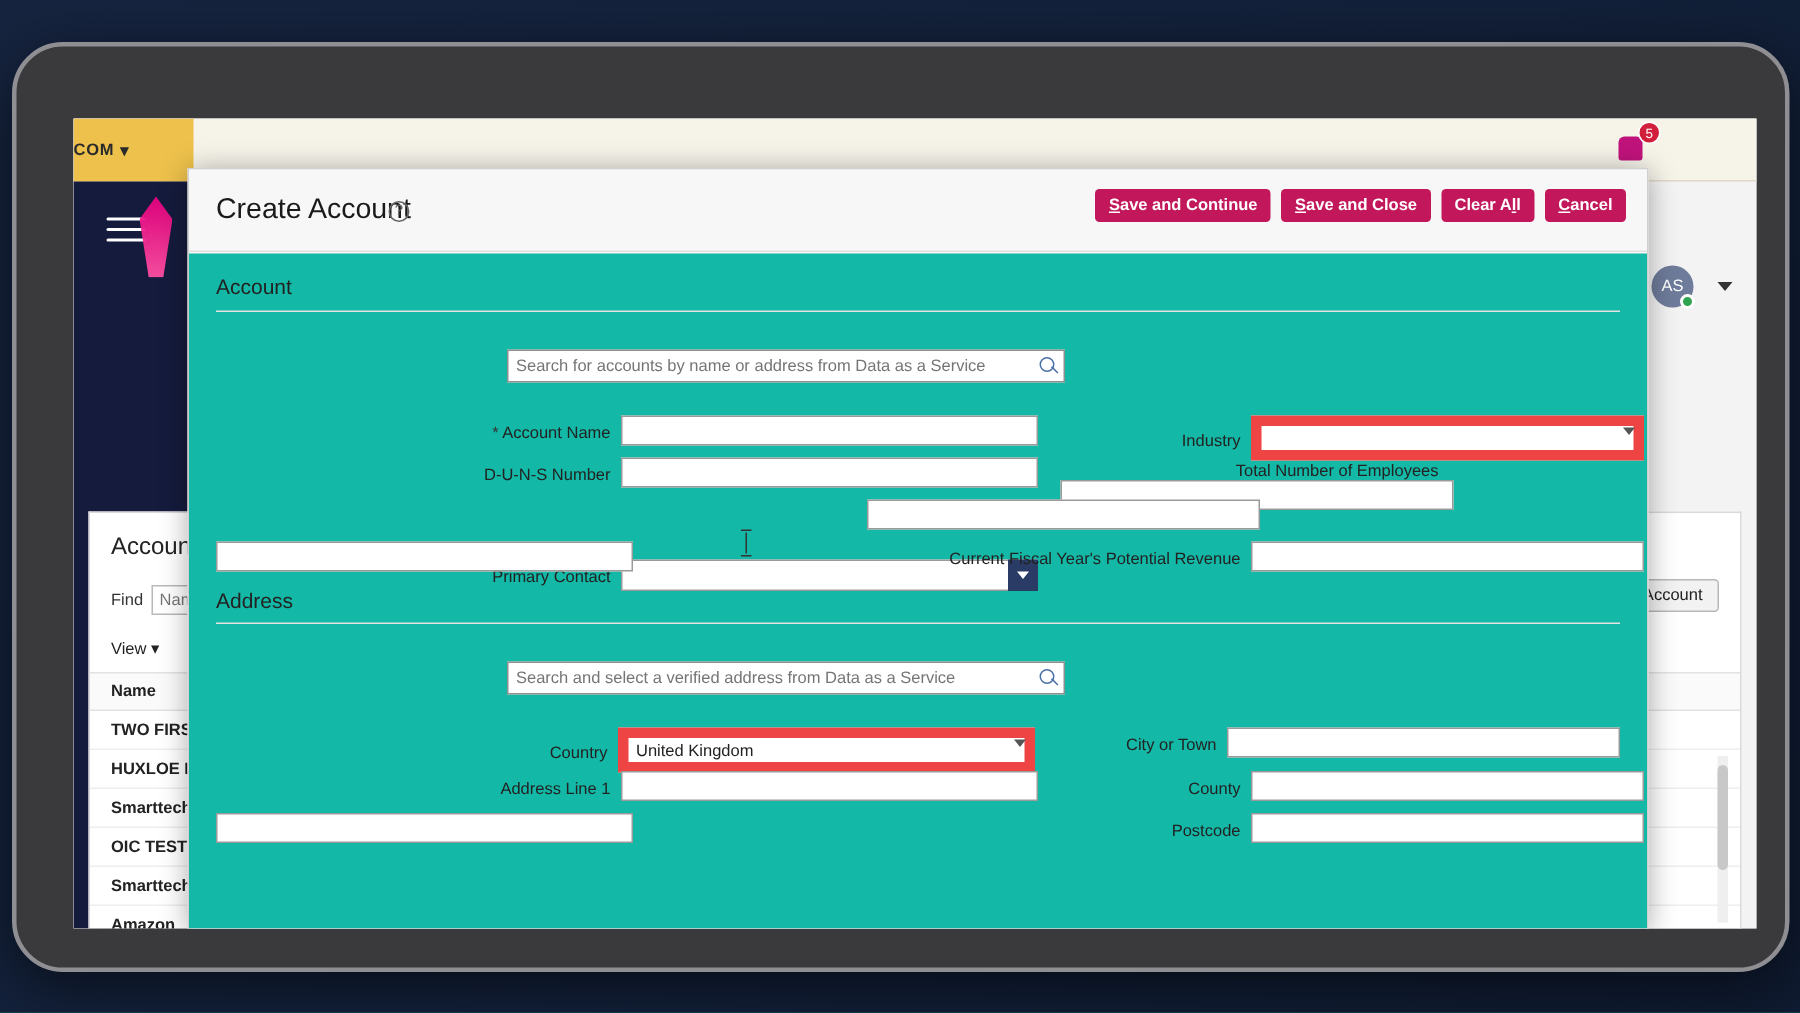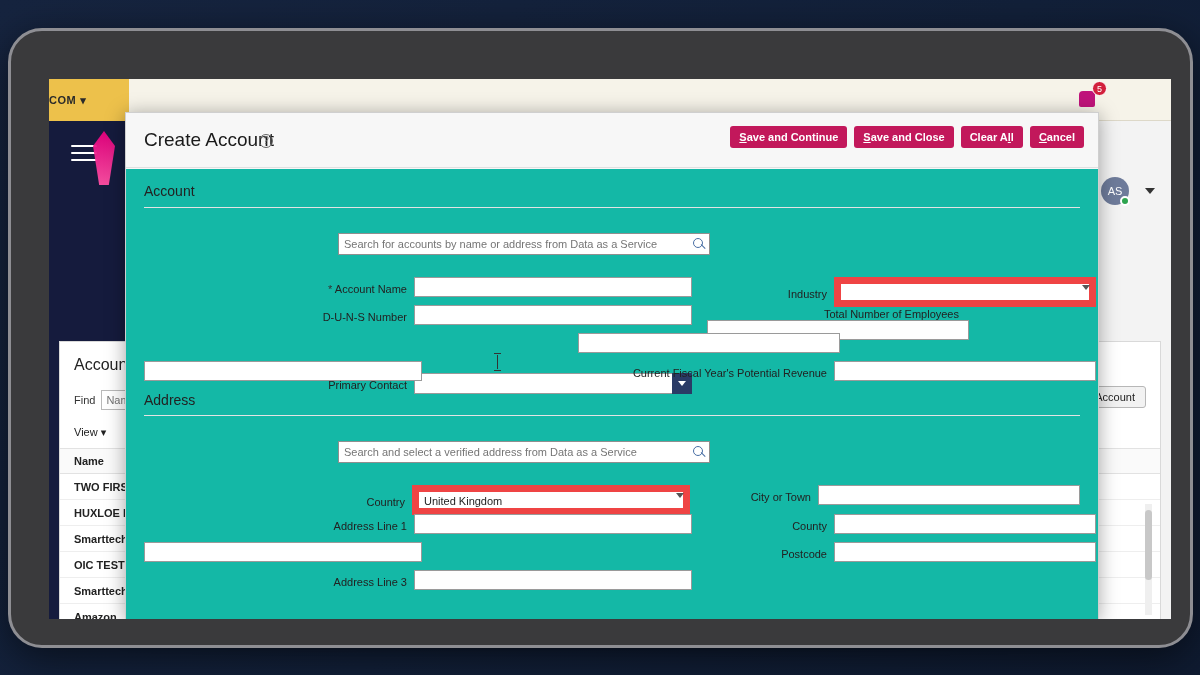--- a/index.html
+++ b/index.html
@@ -438,24 +438,20 @@
 
           <div class="field" style="left:18px; top:345px; width:554px;">
             <div class="field-label" style="width:270px;">Address Line 1</div>
             <input class="inp" style="width: 278px;" value="">
           </div>
 
           <div class="field" style="left:18px; top:373px; width:554px;">
             <input class="inp" style="width: 278px;" value="">
           </div>
 
-          <div class="field" style="left:18px; top:401px; width:554px;">
-            <div class="field-label" style="width:270px;">Address Line 3</div>
-            <input class="inp" style="width: 278px;" value="">
-          </div>
 
           <div class="field" style="left:436px; top:316px; width:520px;">
             <div class="field-label" style="width:256px;">City or Town</div>
             <input class="inp" style="width: 262px;" value="">
           </div>
 
           <div class="field" style="left:452px; top:345px; width:520px;">
             <div class="field-label" style="width:256px;">County</div>
             <input class="inp" style="width: 262px;" value="">
           </div>

